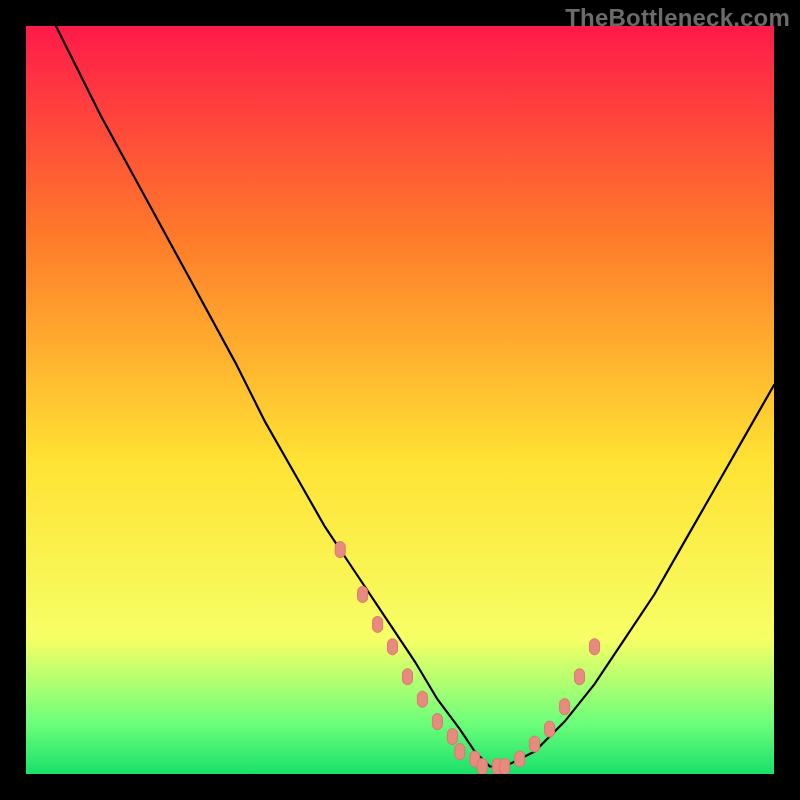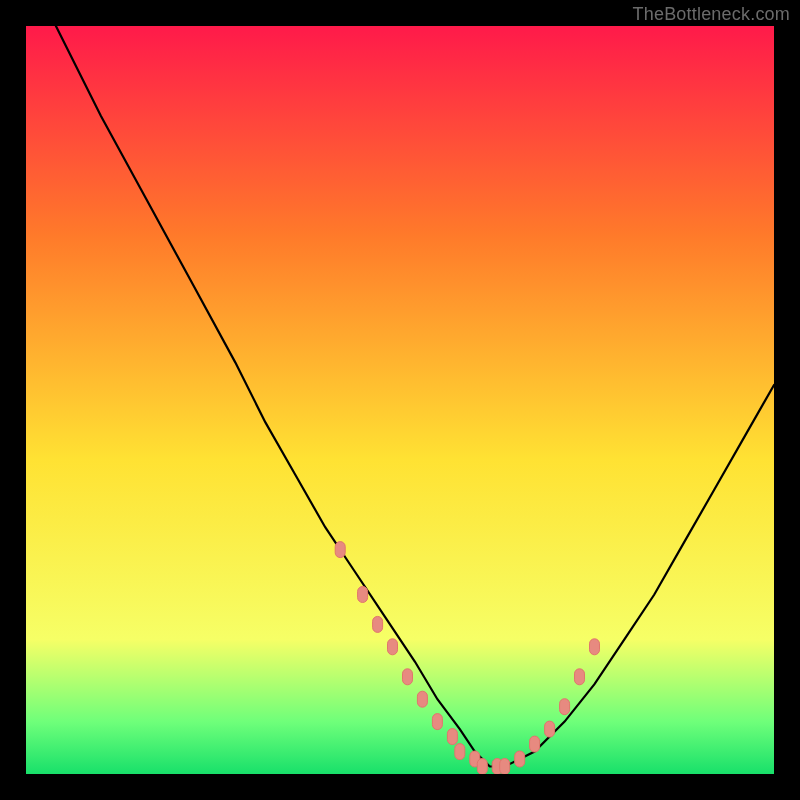--- a/index.html
+++ b/index.html
@@ -16,22 +16,22 @@
     top: 26px;
     width: 748px;
     height: 748px;
     background: #000;
   }
   .watermark {
     position: absolute;
     top: 4px;
     right: 10px;
     font-family: Arial, Helvetica, sans-serif;
-    font-size: 18px;
-    font-weight: 400;
+    font-size: 24px;
+    font-weight: 700;
     color: #6b6b6b;
     letter-spacing: 0.2px;
   }
   svg {
     display: block;
   }
 </style>
 </head>
 <body>
 

